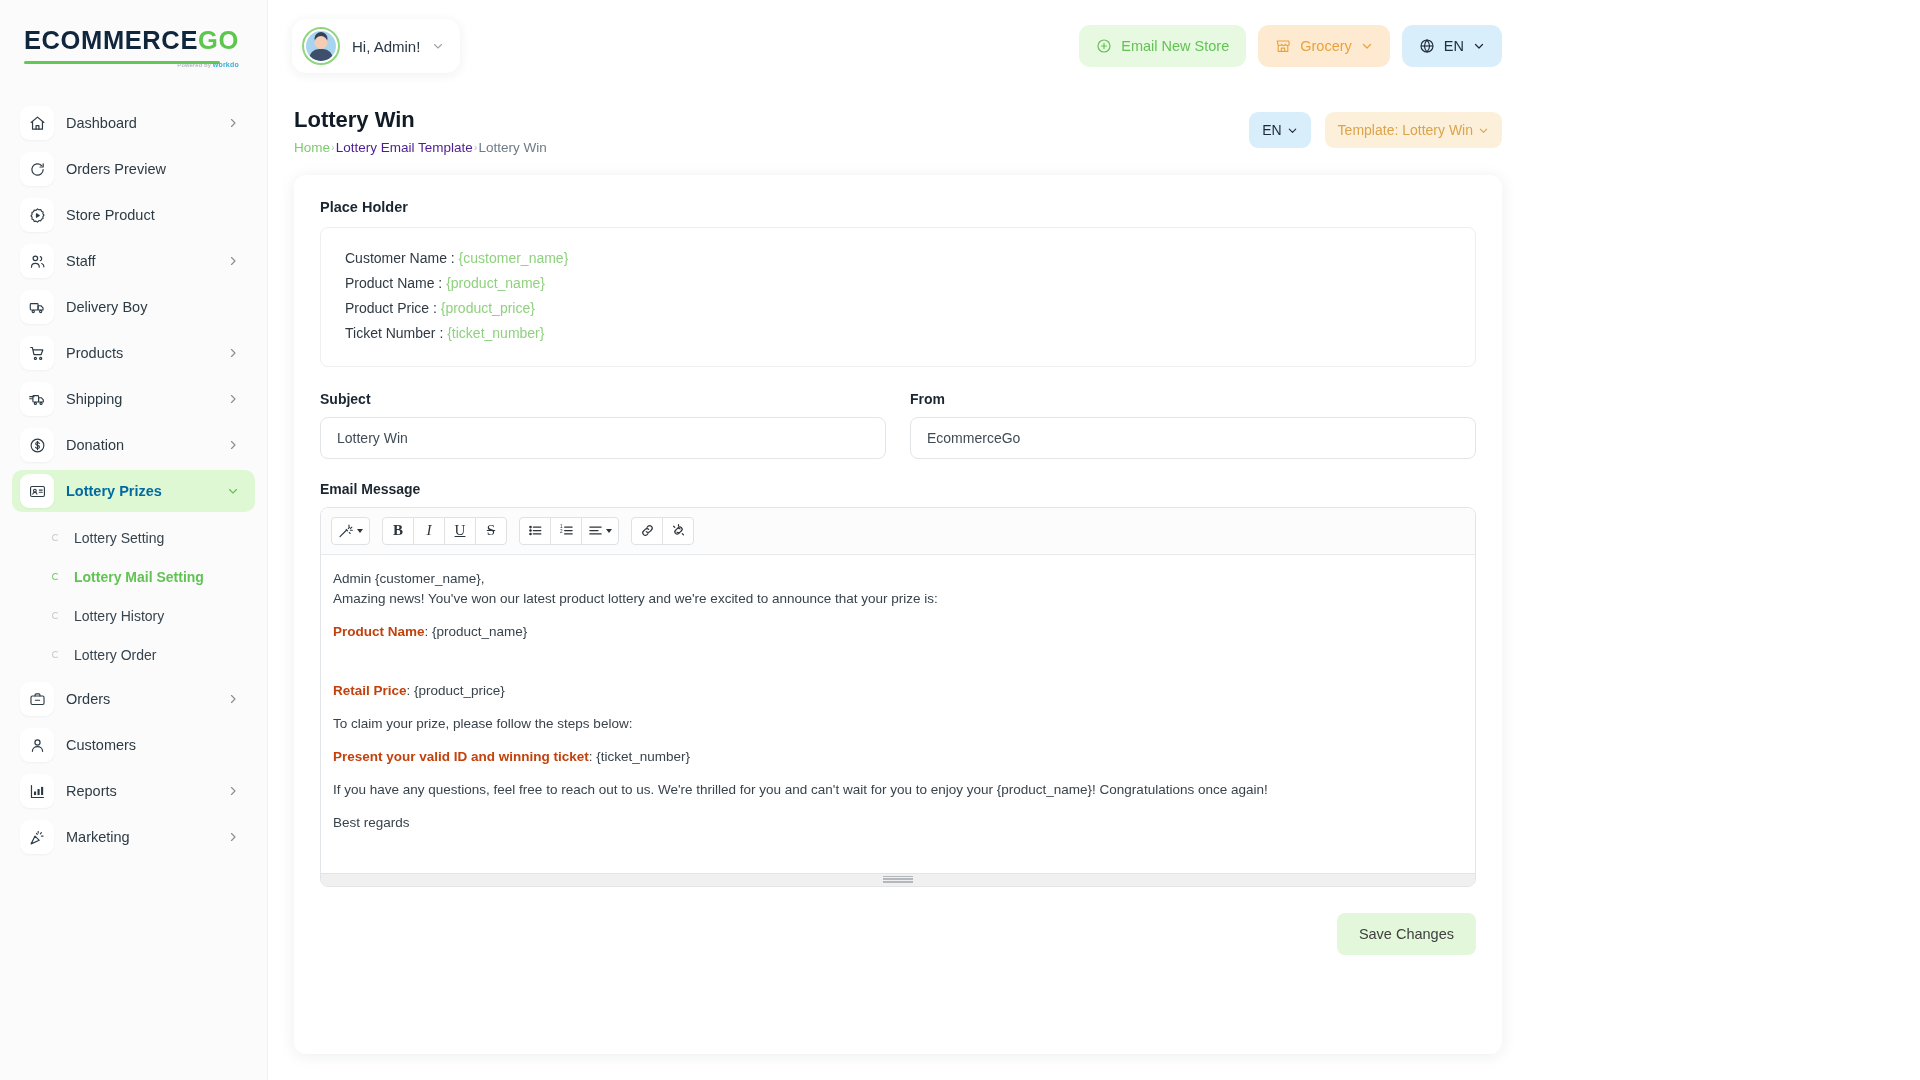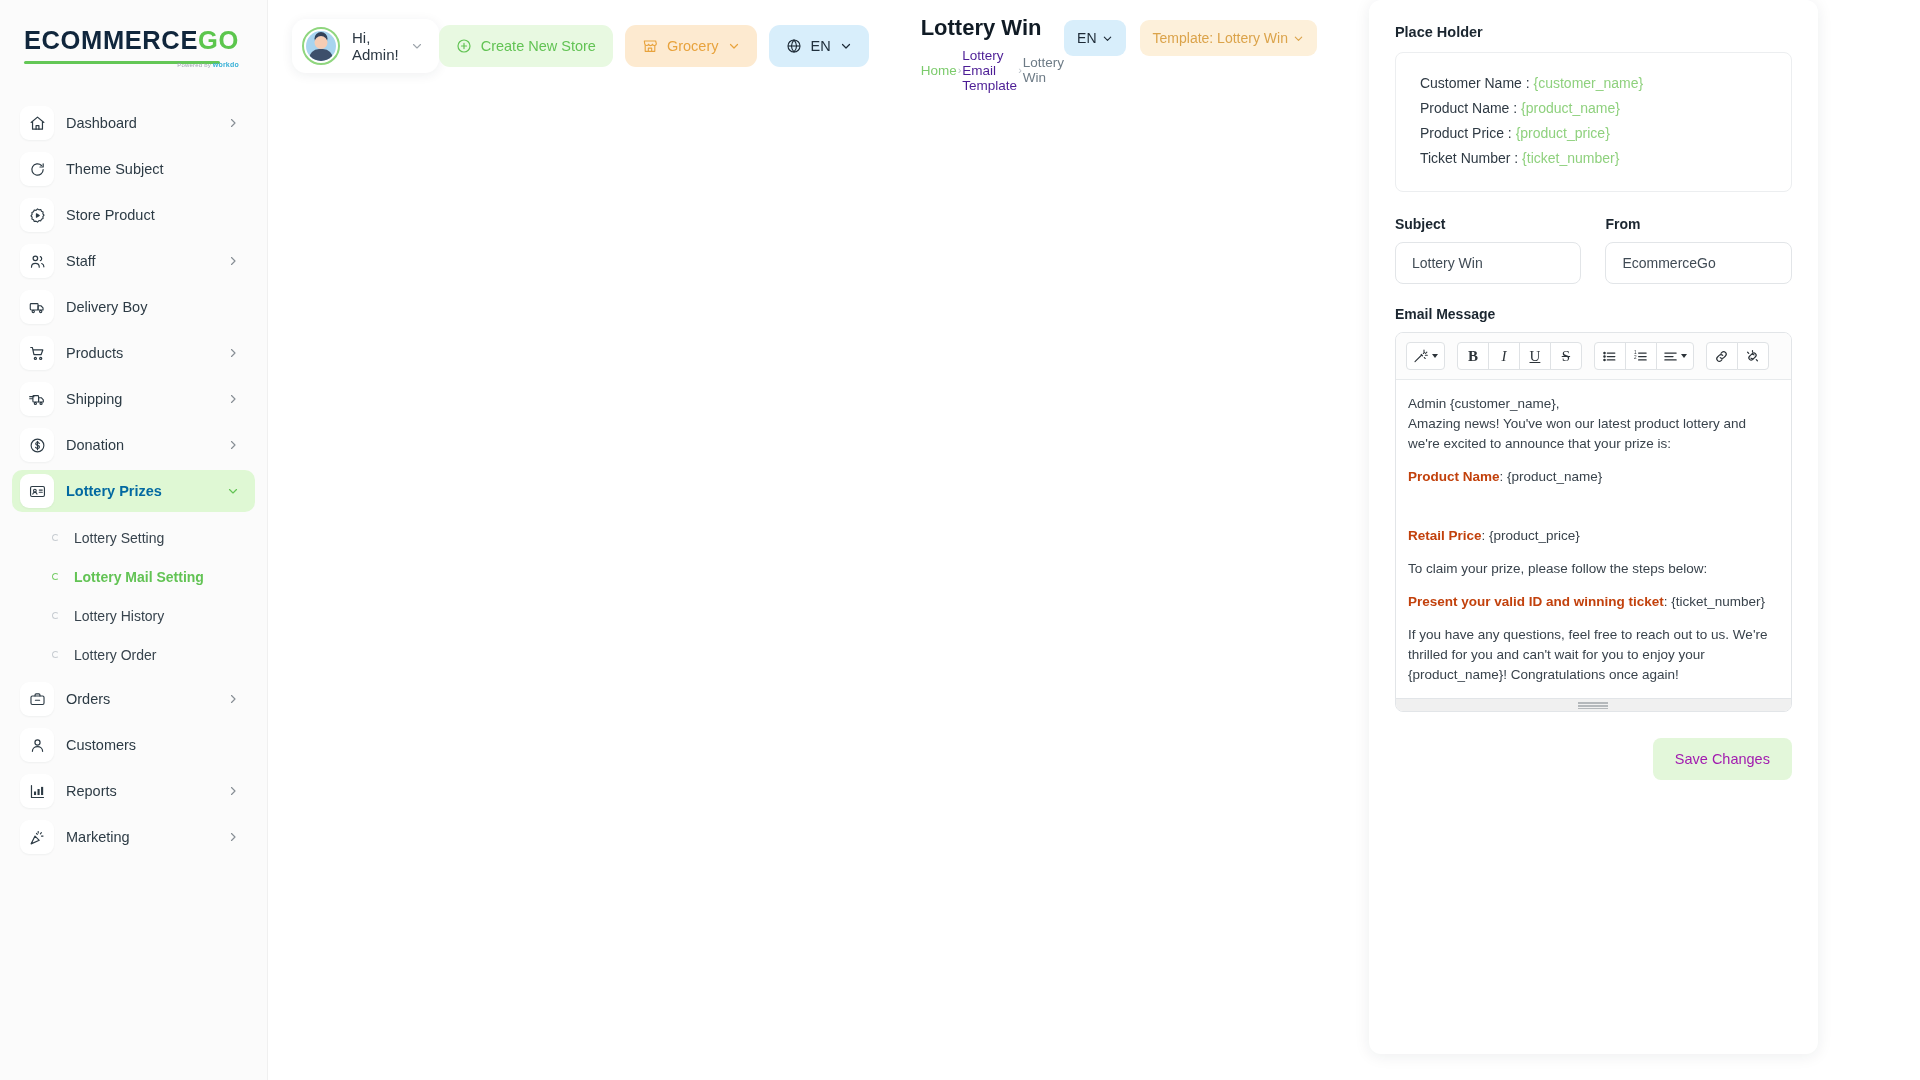--- a/index.html
+++ b/index.html
@@ -63,21 +63,21 @@
   .sub-dot {
     width: 7px; height: 7px; border-radius: 50%;
     border: 1.3px solid #c8cdd2; border-right-color: transparent;
     margin-right: 15px; flex: 0 0 7px;
   }
   .sub-item.active .sub-dot { border-color: #7ace6b; border-right-color: transparent; }
   .sub-label { font-size: 14px; color: #37434d; }
   .sub-item.active .sub-label { color: #62c354; font-weight: 700; }
 
   
-  .main { flex: 1; display: flex; flex-direction: row; min-width: 0; background: #ffffff; }
+  .main { flex: 1; display: flex; flex-direction: column; min-width: 0; background: #ffffff; }
 
   .topbar {
     height: 92px; display: flex; align-items: center;
     padding: 0 26px 0 24px; background: #ffffff; flex: 0 0 92px;
   }
   .user-chip {
     display: flex; align-items: center; gap: 12px;
     background: #ffffff; border-radius: 14px; padding: 8px 16px 8px 10px;
     box-shadow: 0 2px 12px rgba(25,40,55,.07); cursor: pointer;
   }
@@ -192,21 +192,21 @@
   .e-gap { height: 13px; }
   .editor-resize {
     height: 13px; background: #f0f0f0; border-top: 1px solid #e2e5e8;
     display: flex; align-items: center; justify-content: center; cursor: ns-resize;
   }
   .grip { width: 30px; height: 7px; display: flex; flex-direction: column; justify-content: space-between; }
   .grip span { display: block; height: 1px; background: #b4b8bb; }
 
   .card-footer { display: flex; justify-content: flex-end; margin-top: 26px; }
   .save-btn {
-    background: #e3f7da; color: #a21caf; border: none; border-radius: 8px;
+    background: #e3f7da; color: #404040; border: none; border-radius: 8px;
     height: 42px; padding: 0 22px; font-size: 14.5px; font-weight: 500;
     cursor: pointer; font-family: "Liberation Sans", sans-serif;
   }
 </style>
 </head>
 <body>
 
 <div class="app">
 
   <aside class="sidebar">
@@ -238,21 +238,21 @@
           </span>
       </div>
 
       <div class="nav-item">
         <span class="nav-ico">
             <svg viewBox="0 0 24 24" fill="none" stroke="#2d3b45" stroke-width="1.7" stroke-linecap="round" stroke-linejoin="round">
               <path d="M20 12a8 8 0 1 1-2.4-5.7"></path>
               <path d="M20 4v4.5h-4.5"></path>
             </svg>
           </span>
-        <span class="nav-label">Theme Subject</span>
+        <span class="nav-label">Orders Preview</span>
       </div>
 
       <div class="nav-item">
         <span class="nav-ico">
             <svg viewBox="0 0 24 24" fill="none" stroke="#2d3b45" stroke-width="1.6" stroke-linecap="round" stroke-linejoin="round">
               <path d="M12 2.6l2.1 1.5 2.5-.5 1 2.4 2.3 1.1-.3 2.5 1.6 2-1.6 2 .3 2.5-2.3 1.1-1 2.4-2.5-.5L12 21.4l-2.1-1.5-2.5.5-1-2.4-2.3-1.1.3-2.5-1.6-2 1.6-2-.3-2.5L6.4 6.6l1-2.4 2.5.5z"></path>
               <path d="M10.5 9.5l4 2.5-4 2.5z" fill="#2d3b45"></path>
             </svg>
           </span>
         <span class="nav-label">Store Product</span>
@@ -455,21 +455,21 @@
       </div>
 
       <div class="topbar-spacer"></div>
 
       <div class="top-actions">
         <div class="pill green">
           <svg width="16" height="16" viewBox="0 0 24 24" fill="none" stroke="#62c354" stroke-width="1.8" stroke-linecap="round">
               <circle cx="12" cy="12" r="9"></circle>
               <path d="M12 8.2v7.6M8.2 12h7.6"></path>
             </svg>
-          <span>Create New Store</span>
+          <span>Email New Store</span>
         </div>
         <div class="pill orange">
           <svg width="16" height="16" viewBox="0 0 24 24" fill="none" stroke="#e8a33d" stroke-width="1.7" stroke-linecap="round" stroke-linejoin="round">
               <path d="M3.5 4.5h17l1 4.2a3 3 0 0 1-5.8.6 3 3 0 0 1-5.8 0 3 3 0 0 1-5.8-.6z"></path>
               <path d="M4.8 11.5V20h14.4v-8.5"></path>
               <path d="M9.5 20v-4.8h5V20"></path>
             </svg>
           <span>Grocery</span>
           <svg width="12" height="12" viewBox="0 0 24 24" fill="none" stroke="#e8a33d" stroke-width="2.4" stroke-linecap="round" stroke-linejoin="round">
               <path d="M5 9l7 7 7-7"></path>

